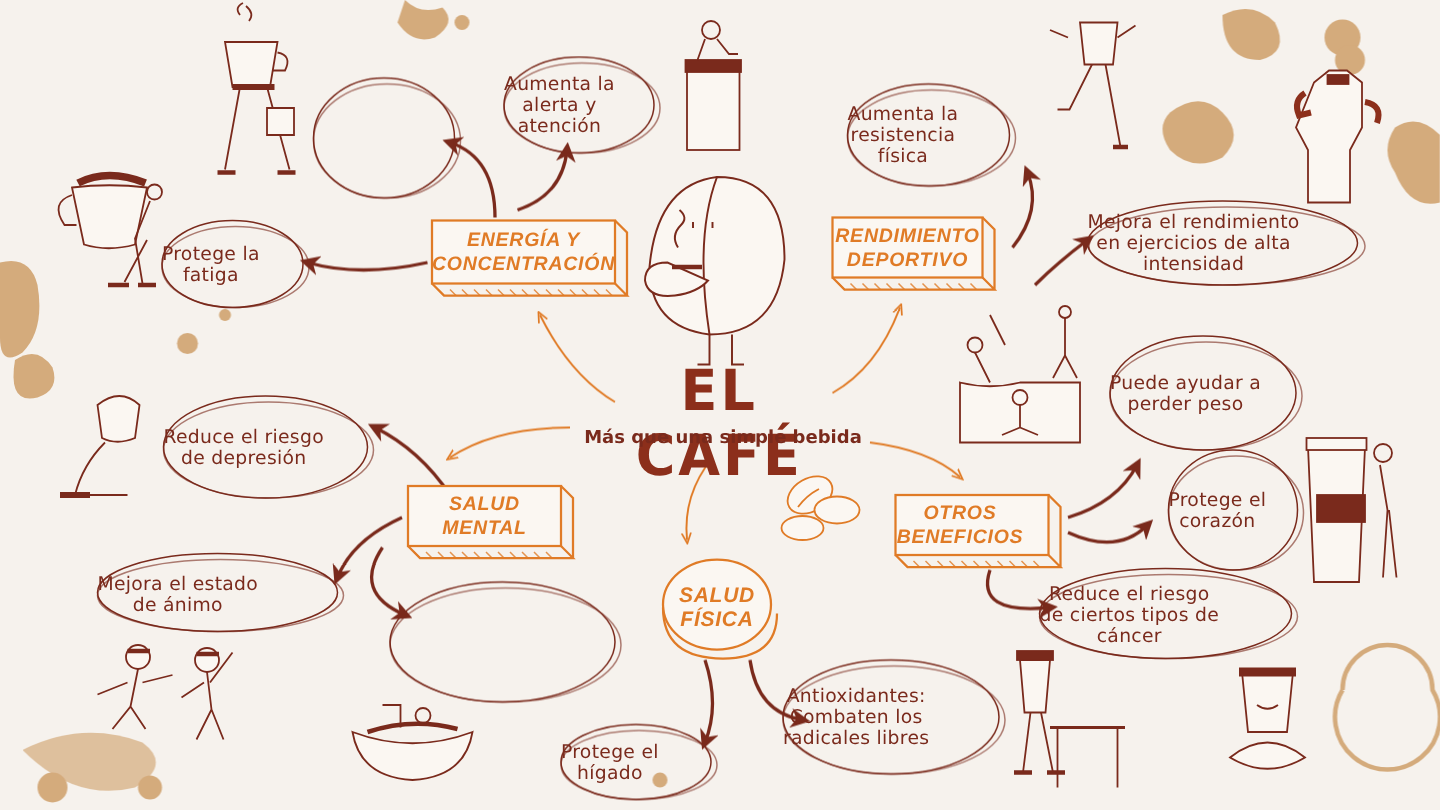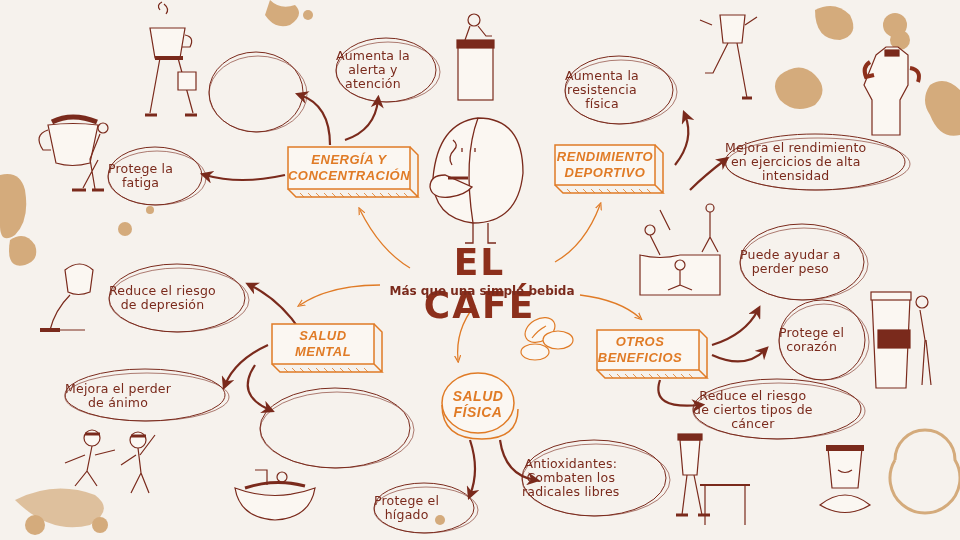--- a/index.html
+++ b/index.html
@@ -281,21 +281,21 @@
 </div>
 
 <div class="oval" style="left:109px;top:278px;width:136px;height:40px;">
   <div>
         <span>Reduce el riesgo</span>
         <span>de depresión</span>
       </div>
 </div>
 <div class="oval" style="left:65px;top:378px;width:160px;height:36px;">
   <div>
-        <span>Mejora el perder</span>
+        <span>Mejora el estado</span>
         <span>de ánimo</span>
       </div>
 </div>
 
 <div class="oval" style="left:374px;top:488px;width:100px;height:40px;">
   <div>
         <span>Protege el</span>
         <span>hígado</span>
       </div>
 </div>

